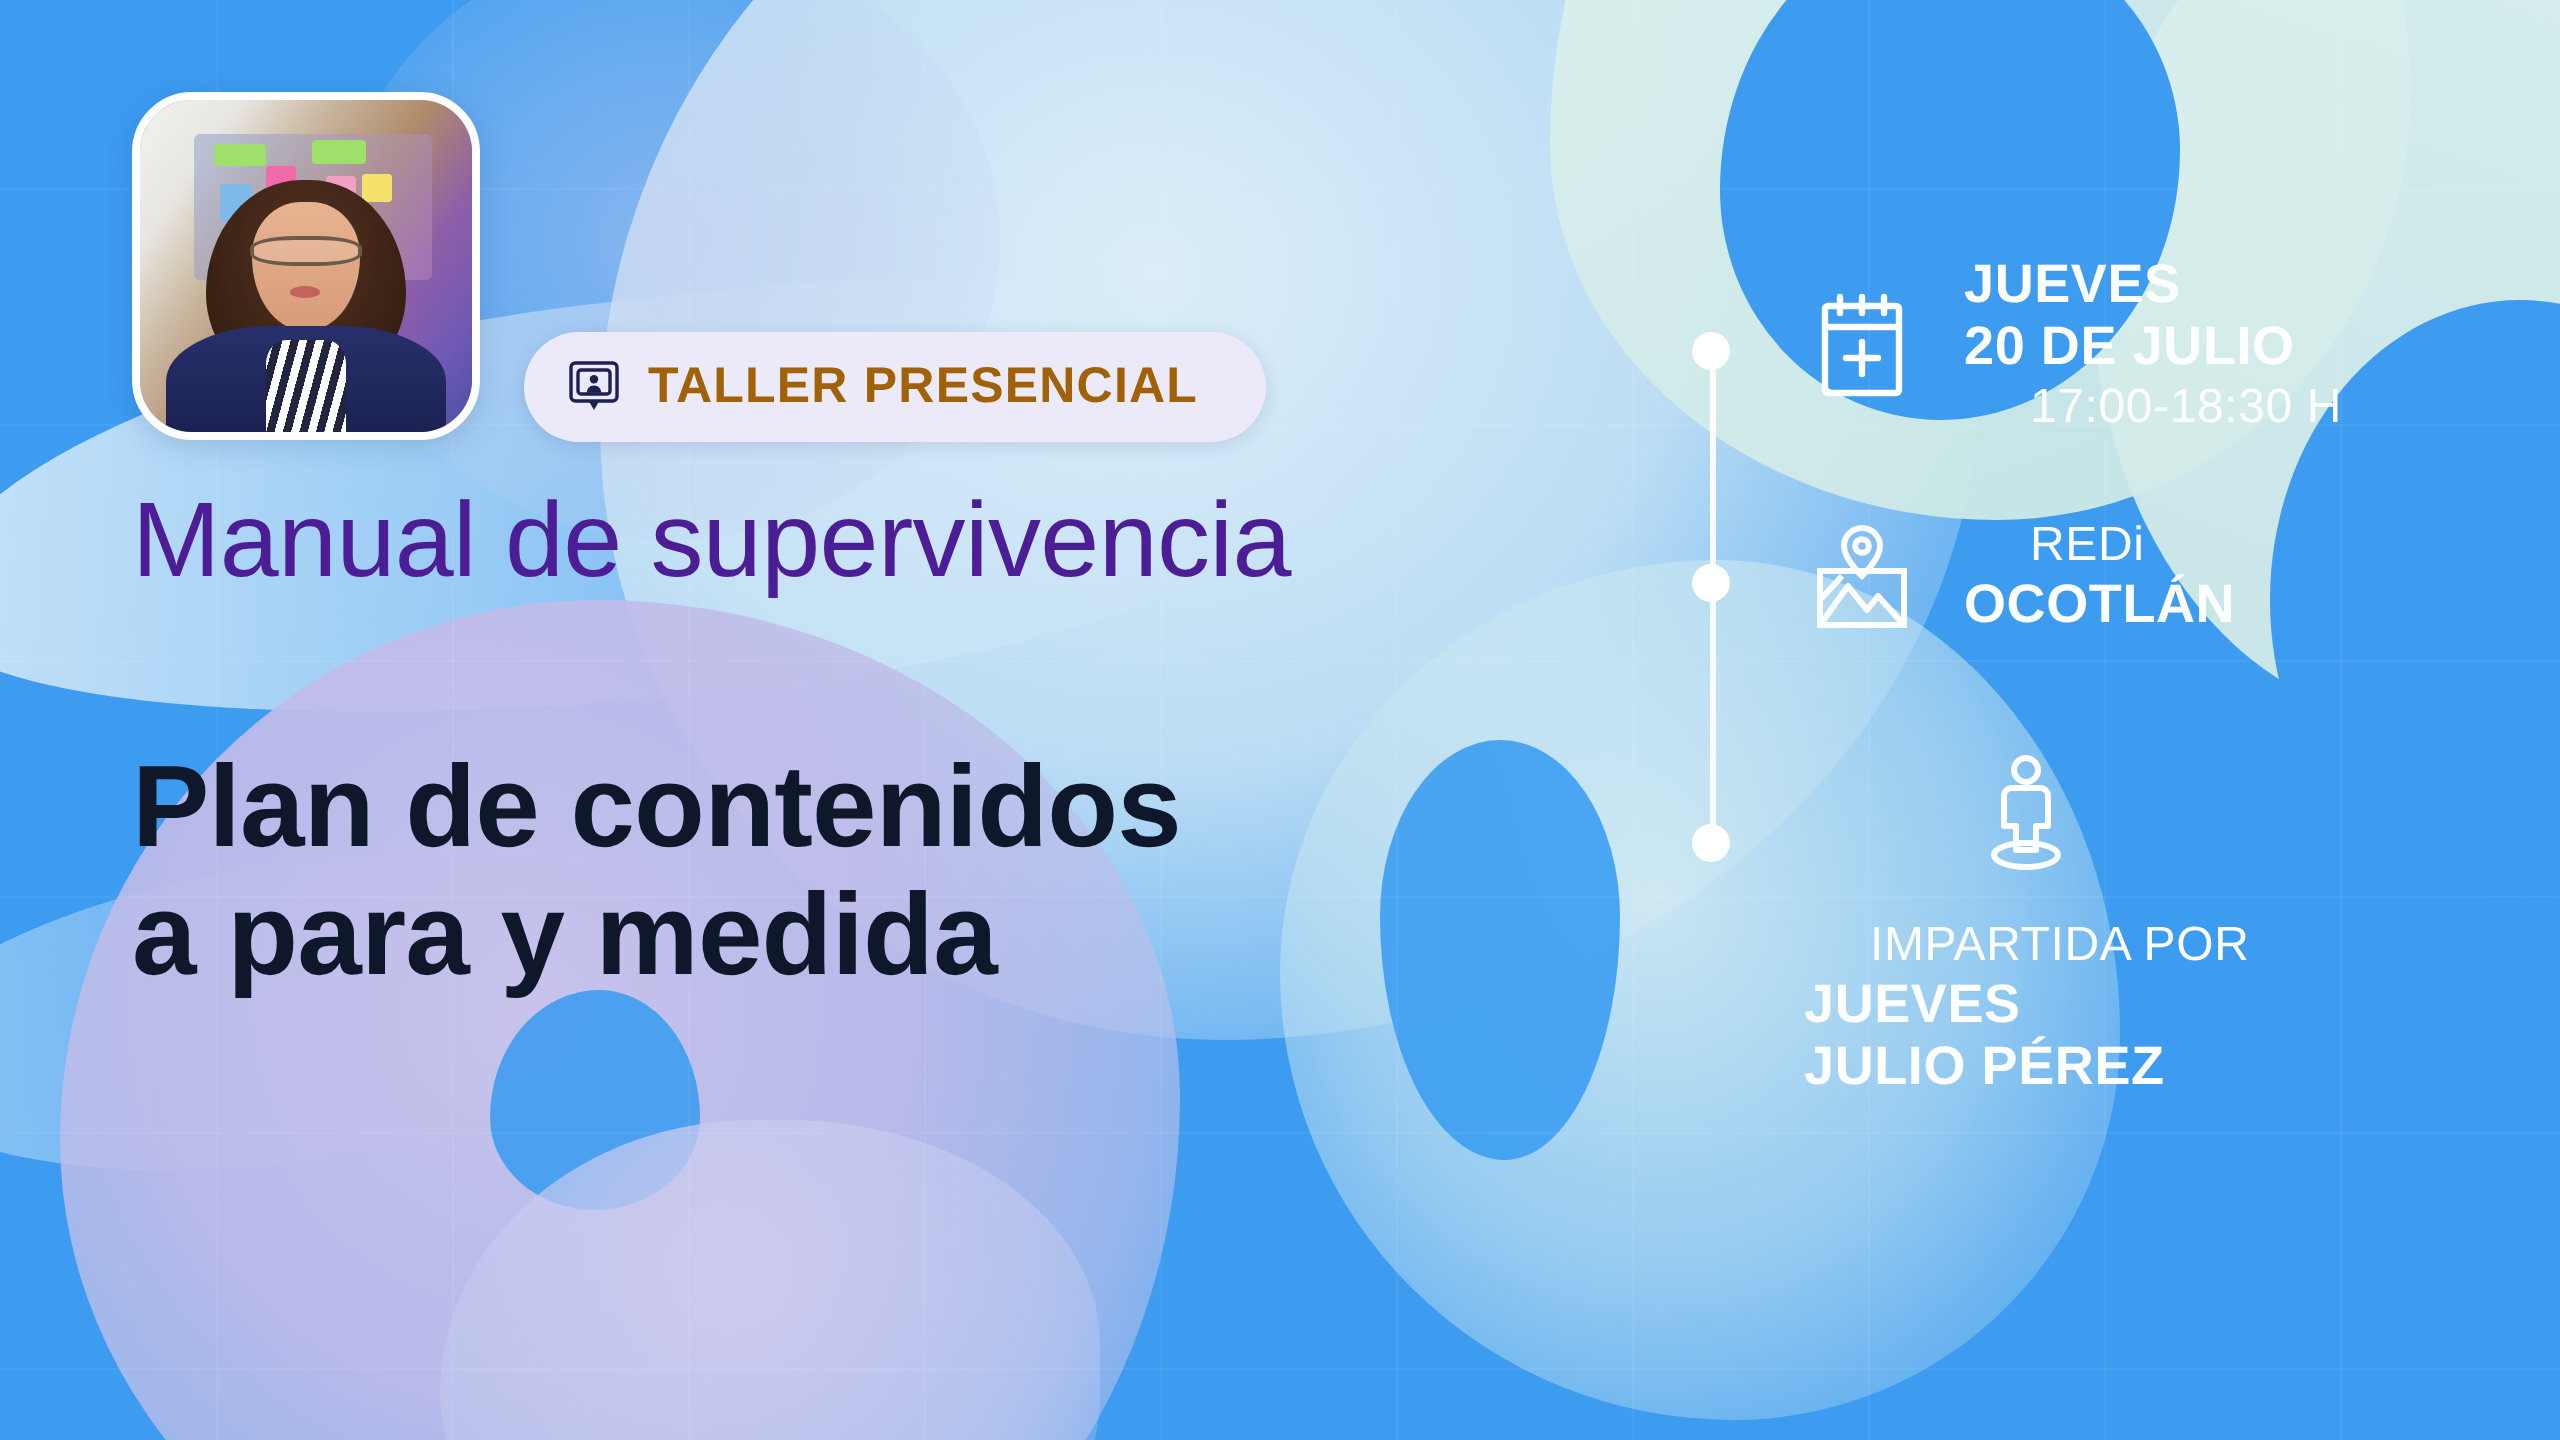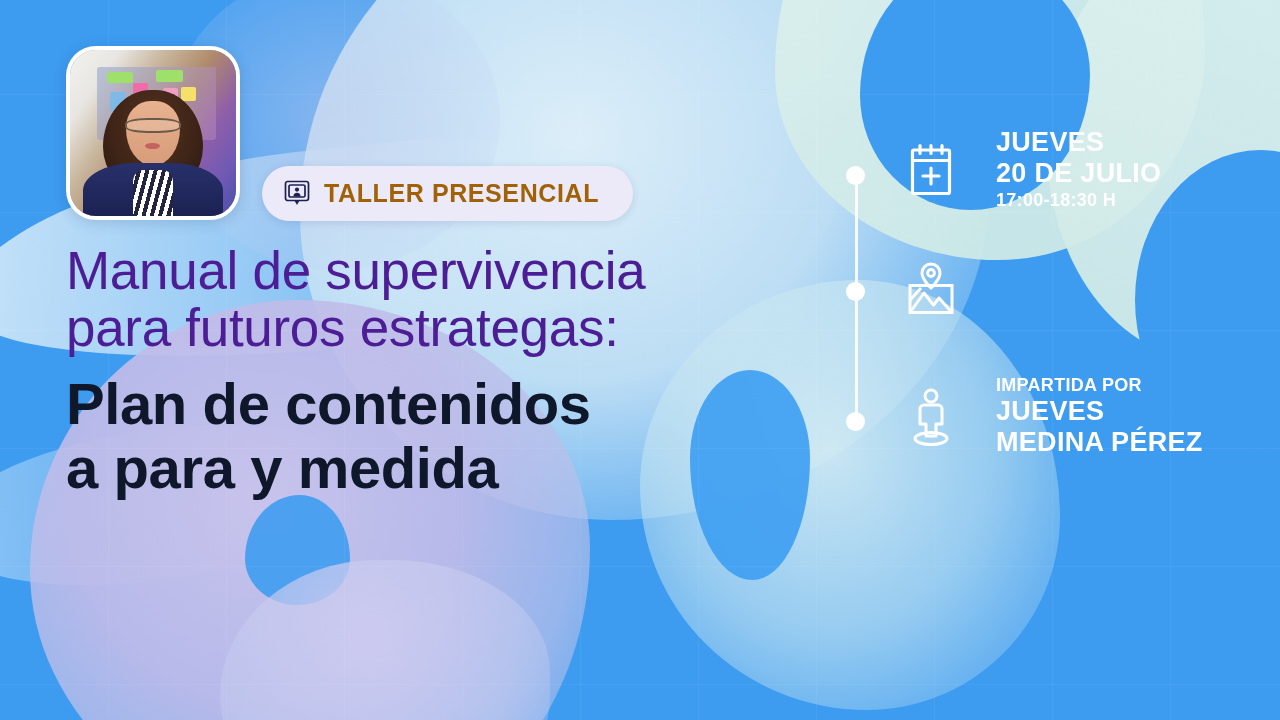--- a/index.html
+++ b/index.html
@@ -219,30 +219,30 @@
   }
   .tl-dot {
     position:absolute; left:0; width:19px; height:19px;
     background:#ffffff; border-radius:50%;
   }
   .tl-dot.d1 { top:0; }
   .tl-dot.d2 { top:116px; }
   .tl-dot.d3 { top:246px; }
 
   
-  .info-row { position:absolute; display:flex; align-items:center; gap:36px; }
+  .info-row { position:absolute; display:flex; align-items:center; gap:22px; }
   .info-icon { width:58px; height:62px; flex:none; }
   .info-text { color:#ffffff; line-height:1.16; }
   .info-text .ln { display:block; white-space:nowrap; }
-  .ln.light { font-weight:700; font-size:18px; letter-spacing:.3px; }
+  .ln.light { font-weight:400; font-size:24px; letter-spacing:.3px;margin-left:33px; }
   .ln.bold  { font-weight:bold;  font-size:27px; letter-spacing:.3px; }
 
   .row-date  { left:902px; top:127px; }
   .row-place { left:902px; top:258px; }
-  .row-by    { left:902px; top:375px; }
+  .row-by    { left:902px; top:375px;flex-direction:column; }
 
   
   .logos { position:absolute; left:0; bottom:0; width:1280px; height:160px; }
 </style>
 </head>
 <body>
 
 <div id="poster">
 
   <div class="bg-layer">
@@ -289,21 +289,20 @@
         <circle cx="13" cy="9.6" r="2.1" fill="#1d2150" stroke="none"></circle>
         <path d="M9.4 16.4c0-2.2 1.6-3.6 3.6-3.6s3.6 1.4 3.6 3.6z" fill="#1d2150" stroke="none"></path>
         <path d="M10.4 20.5 L13 25 L15.6 20.5 Z" fill="#1d2150" stroke="none"></path>
       </svg>
     </span>
     <span class="badge-label">TALLER PRESENCIAL</span>
   </div>
 
   <div class="title-light">
     <span class="tl1">Manual de supervivencia</span>
-    <span class="tl2">para futuros estrategas:</span>
   </div>
   <div class="title-bold">
     <span class="tb1">Plan de contenidos</span>
     <span class="tb2">a para y medida</span>
   </div>
 
   <div class="timeline">
     <div class="tl-line"></div>
     <div class="tl-dot d1"></div>
     <div class="tl-dot d2"></div>
@@ -329,34 +328,38 @@
   <div class="info-row row-place">
     <span class="info-icon">
       <svg viewBox="0 0 58 62" width="58" height="62" fill="none" stroke="#ffffff" stroke-width="3">
         <path d="M8 27.5h42v27H8z"></path>
         <path d="M8 54.5 22 35l9.5 12 5.5-7 13 14.5" stroke-linejoin="round"></path>
         <path d="M8 42 19 30" stroke-linejoin="round"></path>
         <path d="M29 6c-5 0-9 4-9 9 0 6.6 9 15 9 15s9-8.4 9-15c0-5-4-9-9-9z"></path>
         <circle cx="29" cy="15" r="3.4"></circle>
       </svg>
     </span>
+    <span class="info-text">
+      <span class="ln light">REDi</span>
+      <span class="ln bold">OCOTLÁN</span>
+    </span>
   </div>
 
   <div class="info-row row-by">
     <span class="info-icon">
       <svg viewBox="0 0 58 62" width="58" height="62" fill="none" stroke="#ffffff" stroke-width="3">
         <circle cx="29" cy="10" r="6"></circle>
         <path d="M18 23a4 4 0 0 1 4-4h14a4 4 0 0 1 4 4v15h-6V50h-10V38h-6z" stroke-linejoin="round"></path>
         <ellipse cx="29" cy="52.5" rx="16" ry="6"></ellipse>
       </svg>
     </span>
     <span class="info-text">
       <span class="ln light">IMPARTIDA POR</span>
       <span class="ln bold">JUEVES</span>
-      <span class="ln bold">MEDINA PÉREZ</span>
+      <span class="ln bold">JULIO PÉREZ</span>
     </span>
   </div>
 
   <div class="logos">
 
     
 
     
 
     

